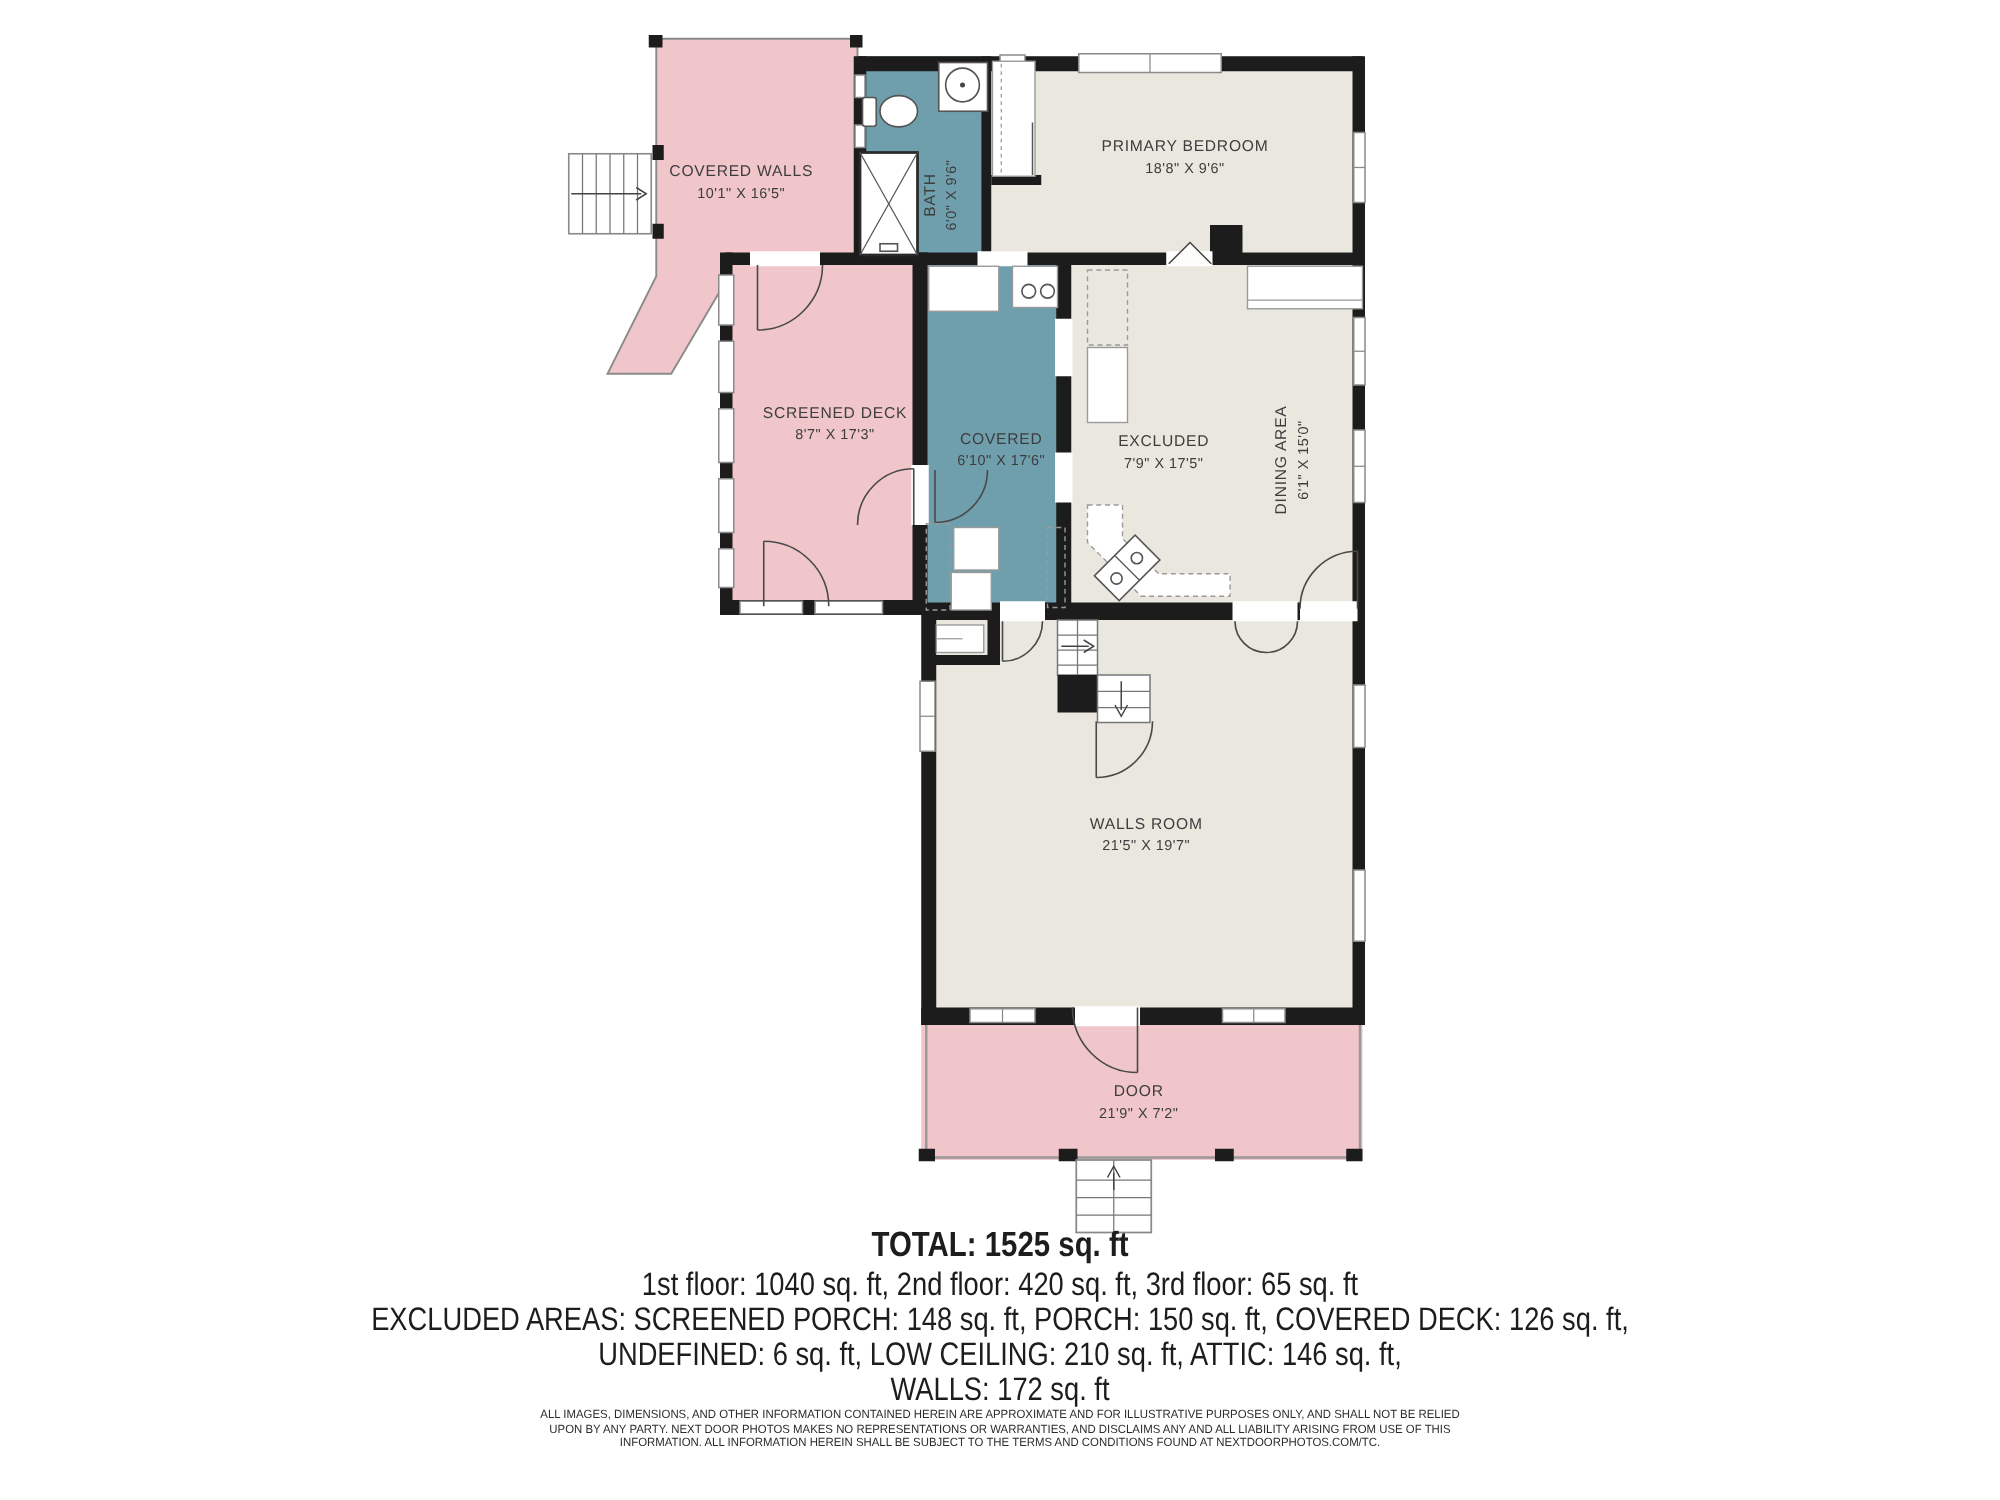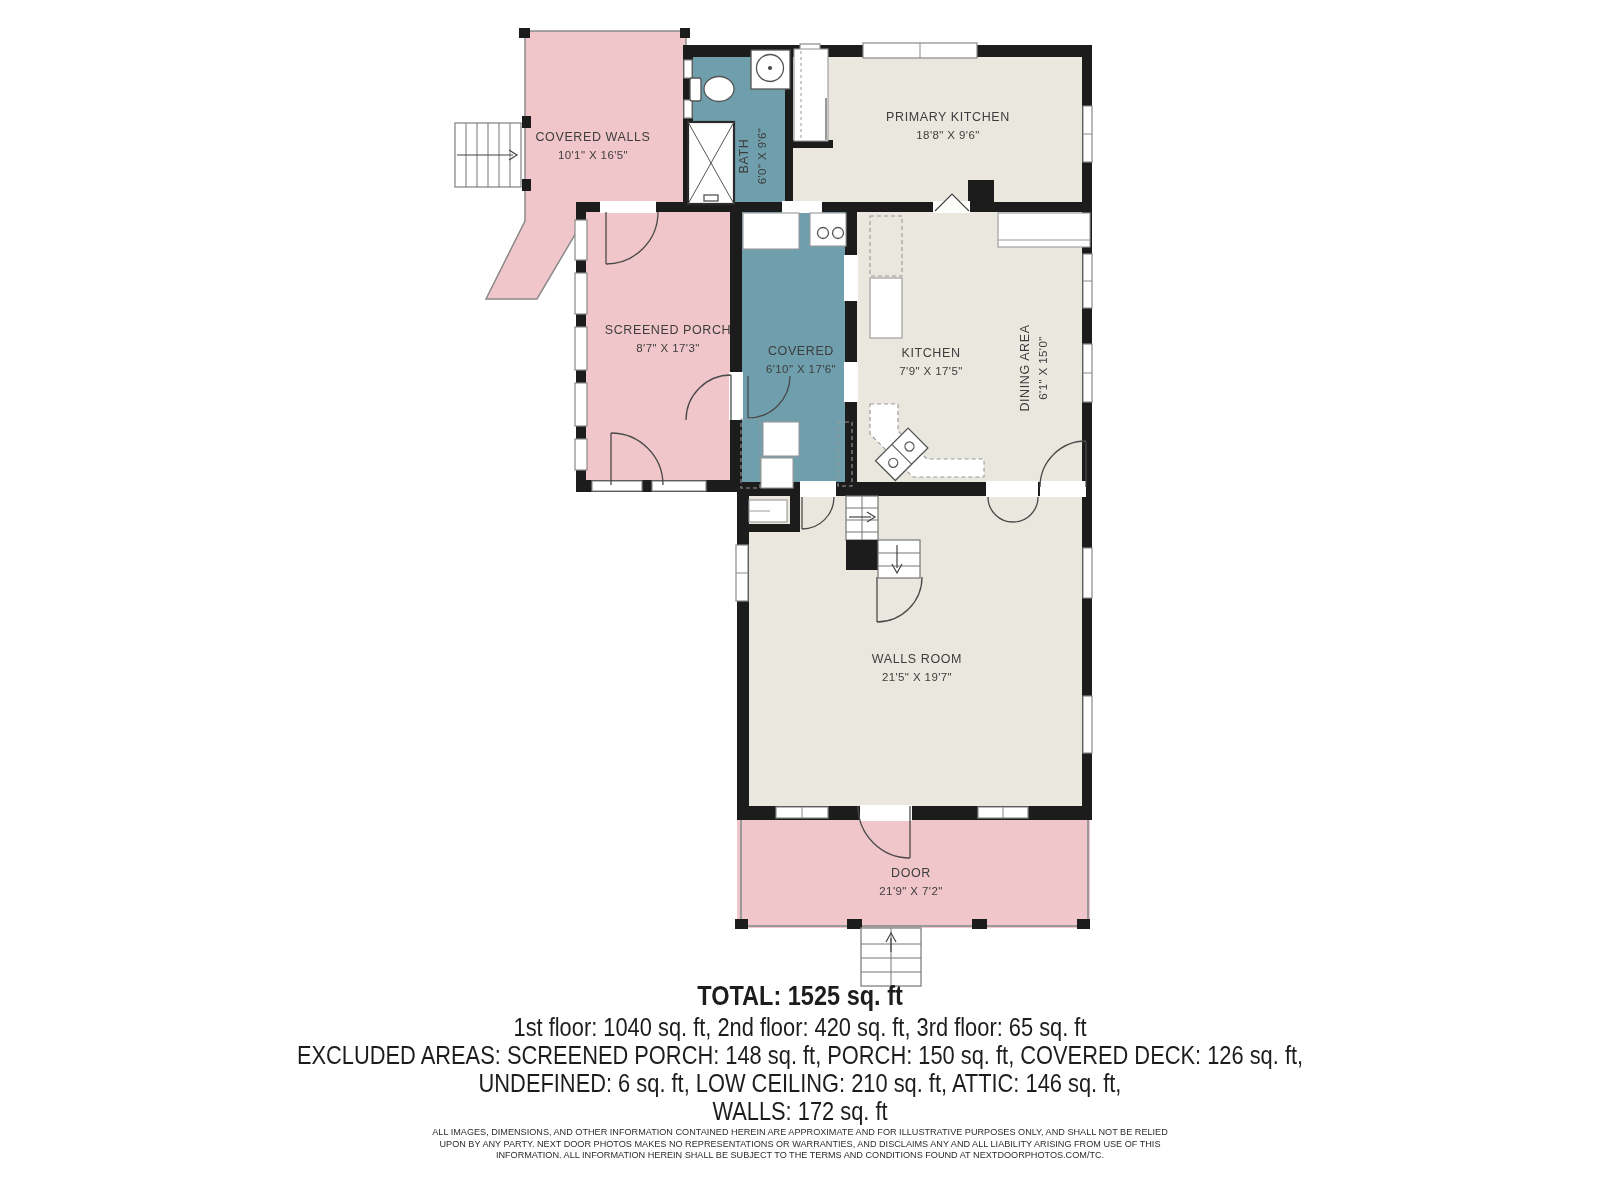--- a/index.html
+++ b/index.html
@@ -247,33 +247,33 @@
 
   <div class="room-label" style="left:593px;top:146px">
     <span class="room-name">COVERED WALLS</span>
     <span class="room-dims">10'1" X 16'5"</span>
   </div>
   <div class="room-label rot" style="left:753px;top:156px">
     <span class="room-name">BATH</span>
     <span class="room-dims">6'0" X 9'6"</span>
   </div>
   <div class="room-label" style="left:948px;top:126px">
-    <span class="room-name">PRIMARY KITCHEN</span>
+    <span class="room-name">PRIMARY BEDROOM</span>
     <span class="room-dims">18'8" X 9'6"</span>
   </div>
   <div class="room-label" style="left:668px;top:339px">
-    <span class="room-name">SCREENED PORCH</span>
+    <span class="room-name">SCREENED DECK</span>
     <span class="room-dims">8'7" X 17'3"</span>
   </div>
   <div class="room-label" style="left:801px;top:360px">
     <span class="room-name">COVERED</span>
     <span class="room-dims">6'10" X 17'6"</span>
   </div>
   <div class="room-label" style="left:931px;top:362px">
-    <span class="room-name">KITCHEN</span>
+    <span class="room-name">EXCLUDED</span>
     <span class="room-dims">7'9" X 17'5"</span>
   </div>
   <div class="room-label rot" style="left:1034px;top:368px">
     <span class="room-name">DINING AREA</span>
     <span class="room-dims">6'1" X 15'0"</span>
   </div>
   <div class="room-label" style="left:917px;top:668px">
     <span class="room-name">WALLS ROOM</span>
     <span class="room-dims">21'5" X 19'7"</span>
   </div>

